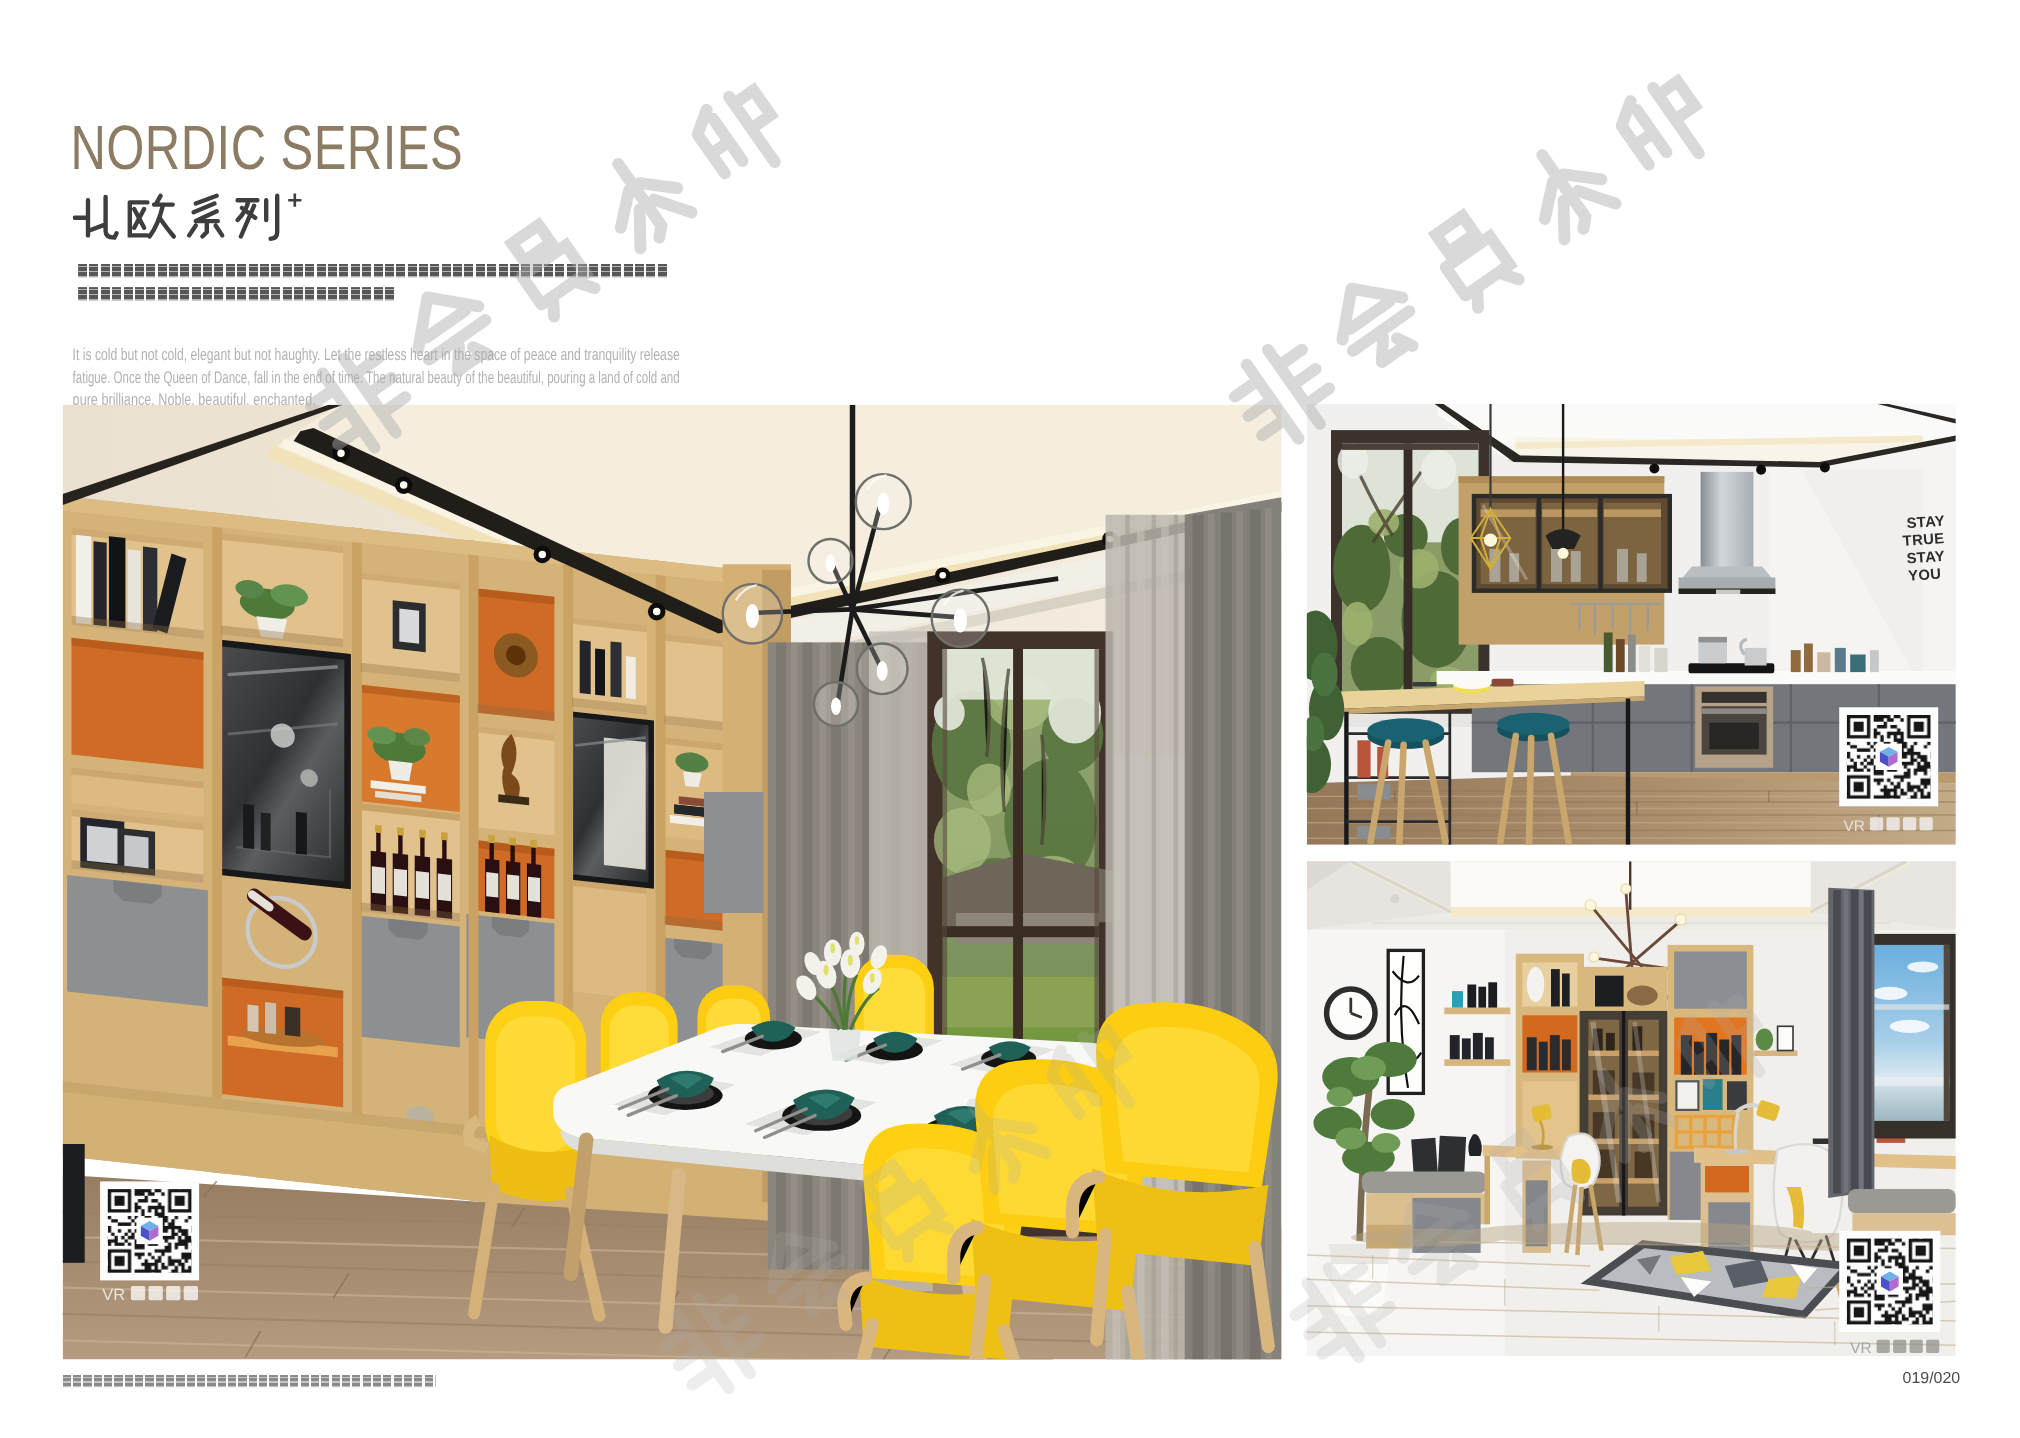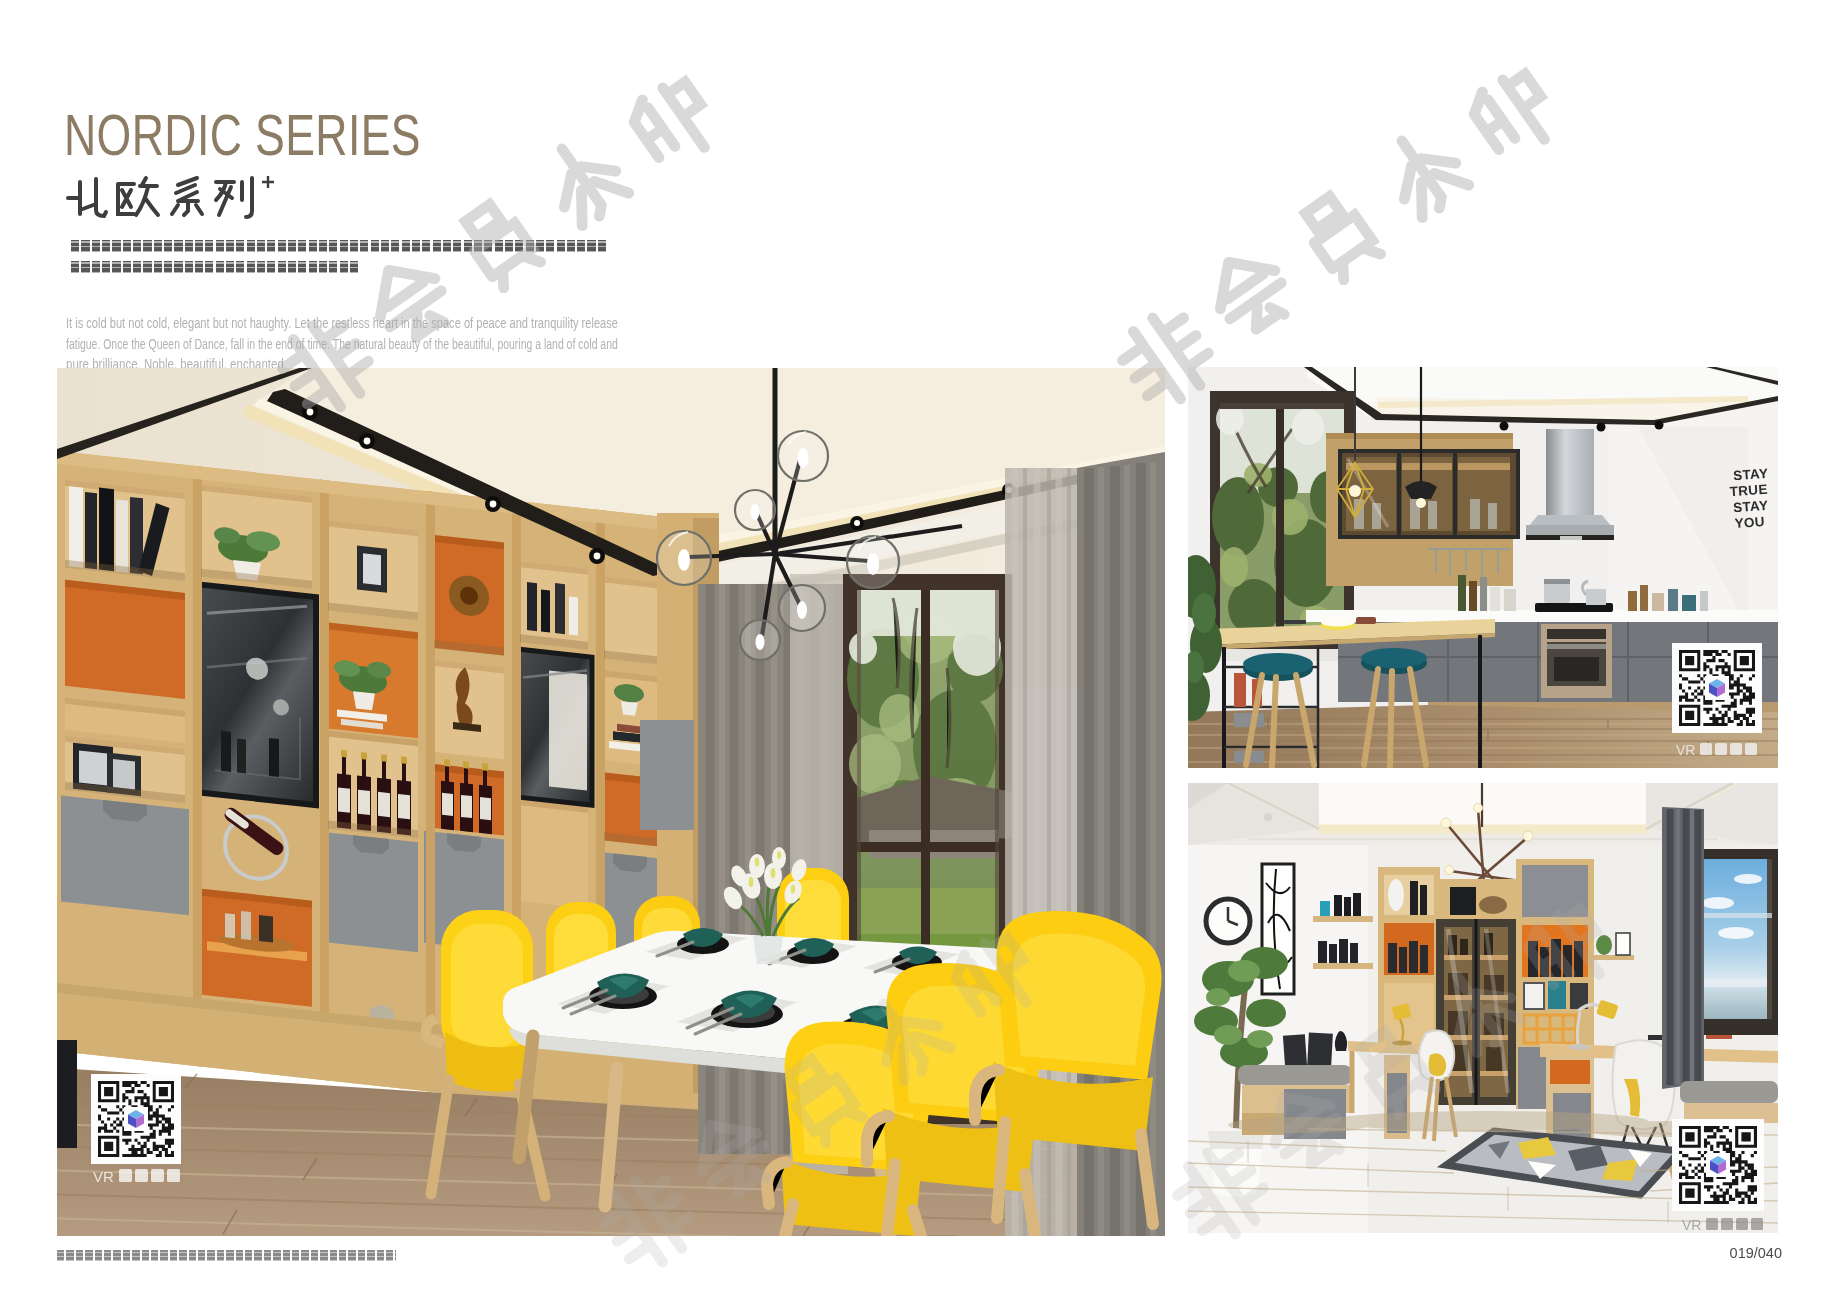--- a/index.html
+++ b/index.html
@@ -1293,21 +1293,21 @@
         <text x="494" y="447" font-size="14" fill="#8a8a88">VR</text>
         <rect x="518" y="435" width="12" height="12" rx="1.5"></rect>
         <rect x="533" y="435" width="12" height="12" rx="1.5"></rect>
         <rect x="548" y="435" width="12" height="12" rx="1.5"></rect>
         <rect x="563" y="435" width="12" height="12" rx="1.5"></rect>
       </g>
 </svg>
 
 <div class="abs ftbar" style="left:57px;top:1250px;width:339px;height:11px;"></div>
 
-<div class="abs" style="left:1697px;top:1245px;width:85px;font-size:14.5px;color:#4b4b4b;text-align:right;">019/040</div>
+<div class="abs" style="left:1697px;top:1245px;width:85px;font-size:14.5px;color:#4b4b4b;text-align:right;">019/020</div>
 
 <svg class="abs" style="left:0;top:0;z-index:30;pointer-events:none;" width="1836" height="1307" viewBox="0 0 1836 1307">
 <defs>
 <g id="wm" stroke="#adadad" stroke-width="11" fill="none" stroke-linecap="round">
 <path d="M38 8 V92 M62 8 V92 M12 26 H38 M12 48 H38 M12 70 H38 M62 26 H88 M62 48 H88 M62 70 H88"></path>
 <g transform="translate(108,0)">
             <path d="M50 6 L16 40 M50 6 L84 40 M28 36 H72 M18 54 H82 M48 60 L34 78 M34 78 H64 M58 68 L66 82"></path>
           </g>
 <g transform="translate(216,0)">
             <path d="M35 10 H65 V30 H35 Z M25 40 H75 V72 H25 M25 72 V40 M38 72 L28 88 M62 72 L74 88"></path>

